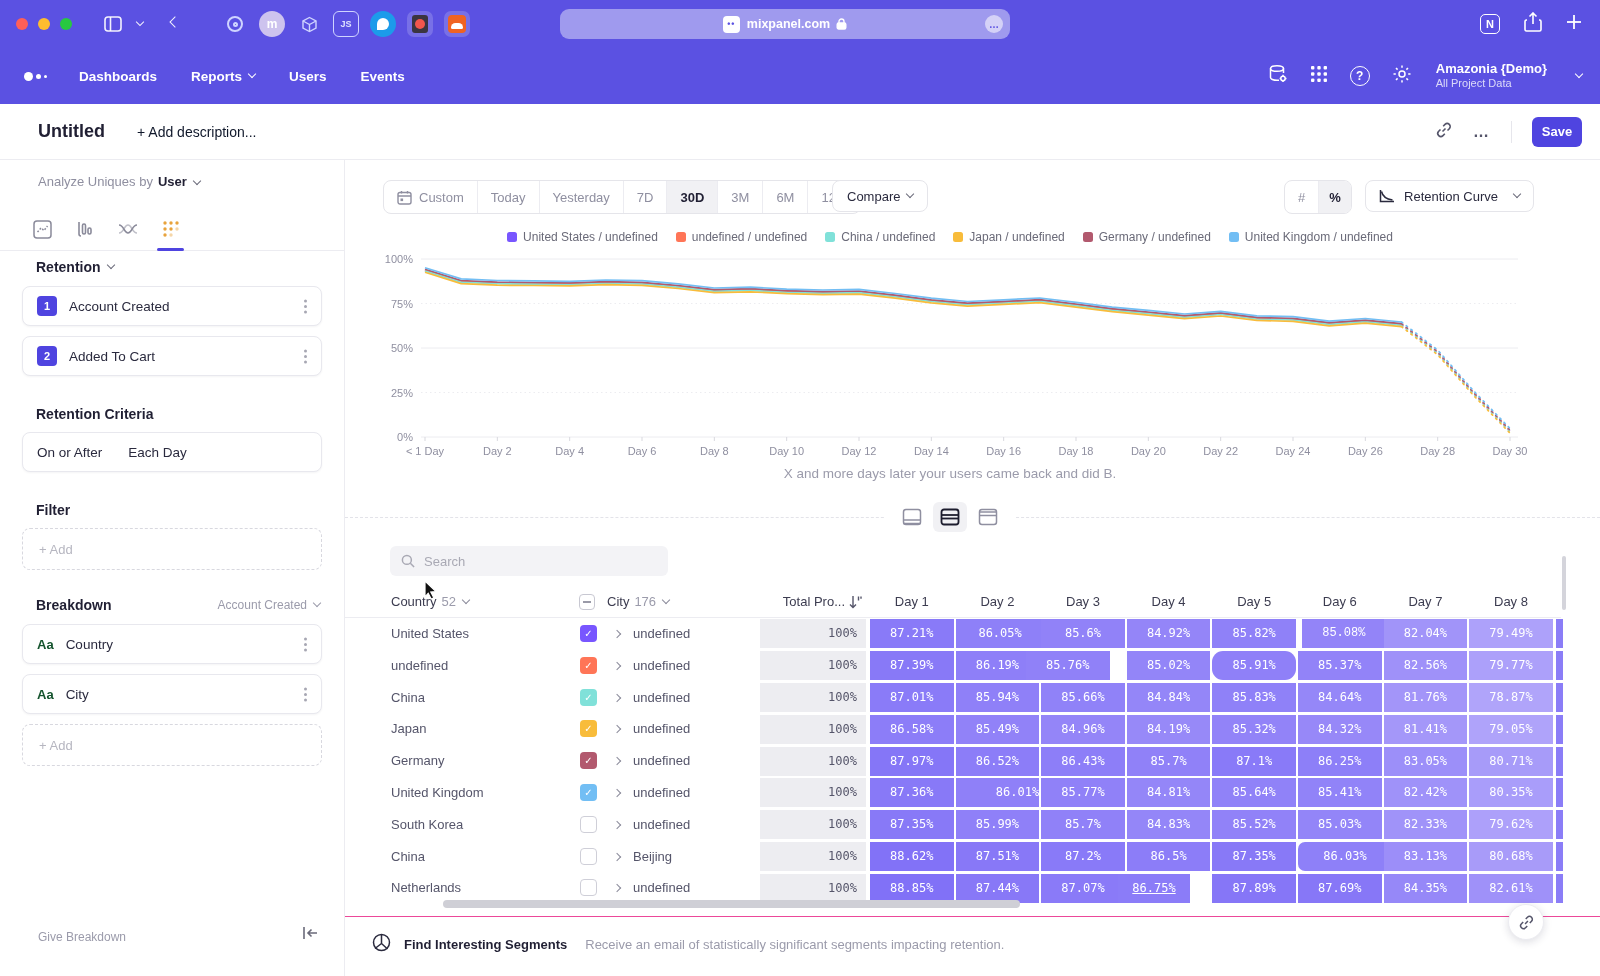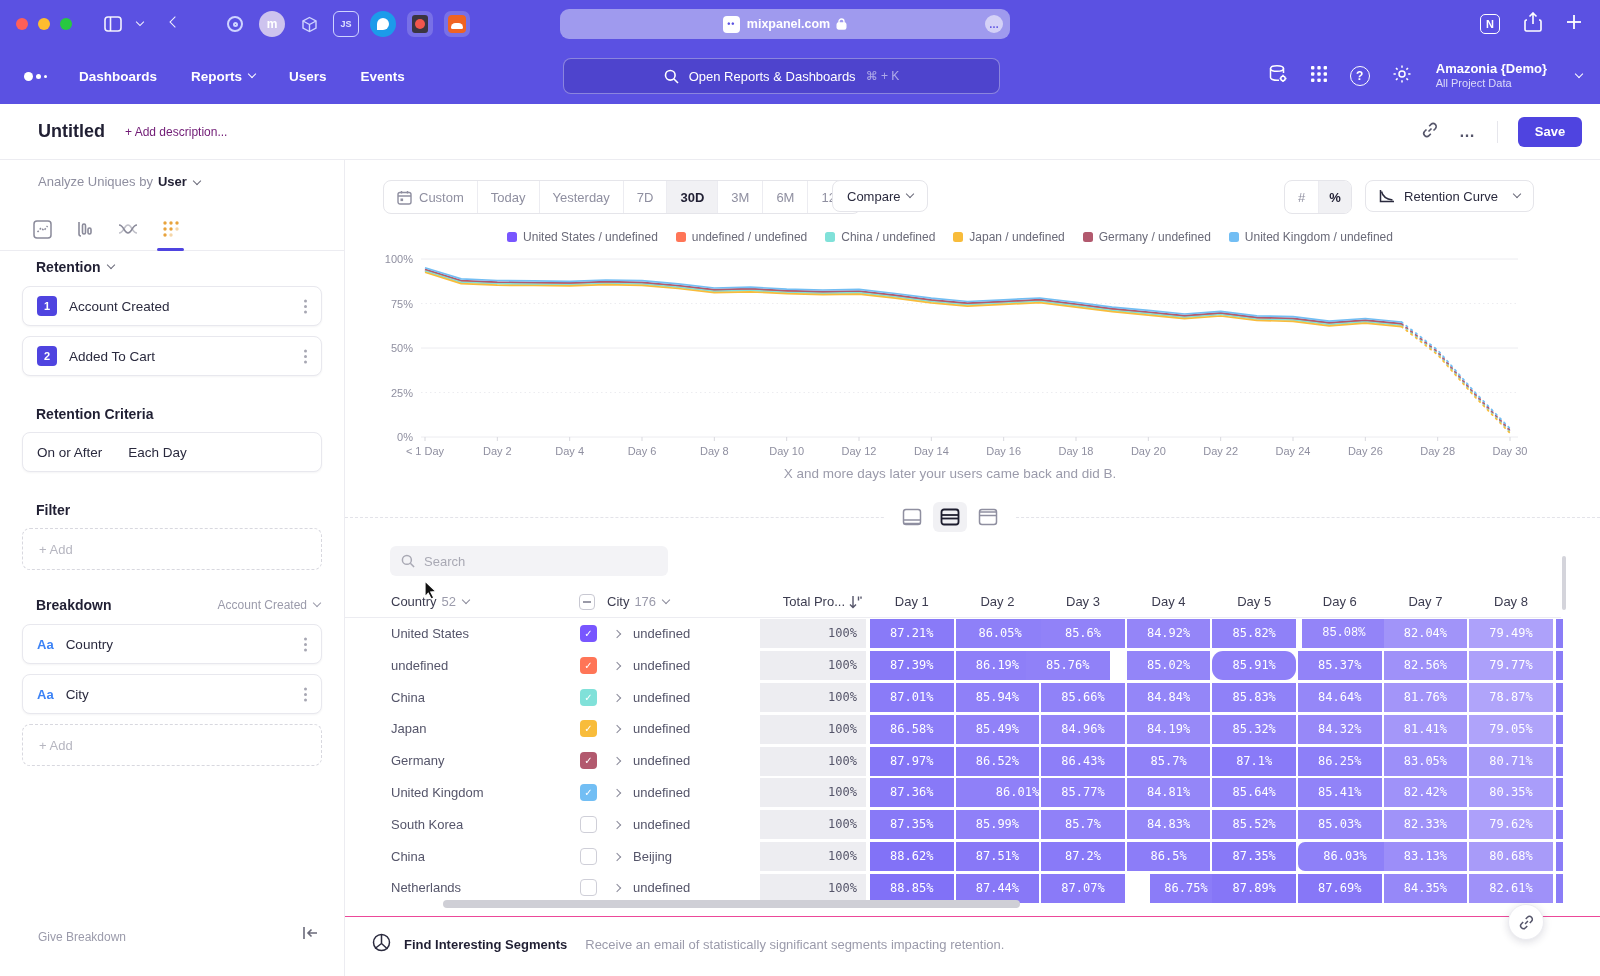--- a/index.html
+++ b/index.html
@@ -54,24 +54,24 @@
 
   
   .chev{width:6px;height:6px;border-right:1.6px solid currentColor;border-bottom:1.6px solid currentColor;
     display:inline-block;transform:rotate(45deg);margin-left:7px;position:relative;top:-2px}
   .chev.r{transform:rotate(-45deg)}
   .kebab{width:3px;height:3px;border-radius:50%;background:#a7a7b3;box-shadow:0 -5.5px 0 #a7a7b3,0 5.5px 0 #a7a7b3}
 
   
   .rhead{position:relative;height:56px;background:#fff;display:flex;align-items:center;border-bottom:1px solid #ececf1}
   .rtitle{font-size:18px;color:#201f33;font-weight:600;margin-left:38px}
-  .rdesc{font-size:12px;color:#701a75;margin-left:20px}
+  .rdesc{font-size:14px;color:#0f172a;margin-left:32px}
   .rhead-right{position:absolute;right:18px;display:flex;align-items:center;gap:20px;color:#5a5a6e}
   .vdiv{width:1px;height:22px;background:#e6e6ec}
-  .save-btn{width:64px;height:30px;background:#4f44e0;color:#fff;border:0;border-radius:6px;font-size:13px;font-weight:600;font-family:inherit;cursor:pointer}
+  .save-btn{width:50px;height:30px;background:#4f44e0;color:#fff;border:0;border-radius:6px;font-size:13px;font-weight:600;font-family:inherit;cursor:pointer}
 
   
   .content{display:flex;height:816px}
   aside{position:relative;width:345px;border-right:1px solid #ececf1;background:#fff;flex:0 0 345px}
   main{position:relative;flex:1}
 
   
   .sb-analyze{position:absolute;top:14px;left:38px;font-size:13px;color:#8f8fa0}
   .sb-analyze b{color:#201f33;font-weight:600;margin-left:5px}
   .sb-analyze .chev{color:#6a6a7a}
@@ -80,21 +80,21 @@
   .tab-underline{position:absolute;left:157px;top:40px;width:27px;height:3px;border-radius:2px;background:#4f44e0}
   .sb-h{font-size:14px;color:#201f33;font-weight:600}
   .sb-retention{position:absolute;top:99px;left:36px;display:flex;align-items:center}
   .sb-retention .chev{color:#6a6a7a}
   .card{position:absolute;left:22px;width:300px;height:40px;background:#fff;border:1px solid #e8e8ee;border-radius:8px;
     box-shadow:0 1px 2px rgba(30,30,60,.05);display:flex;align-items:center;padding:0 14px;cursor:pointer}
   .badge{width:20px;height:20px;border-radius:4px;background:#4f44e0;color:#fff;font-size:11px;font-weight:bold;
     display:flex;align-items:center;justify-content:center;margin-right:12px}
   .card .lbl{font-size:13.5px;color:#2a2a3e}
   .card .kebab{margin-left:auto}
-  .aa{color:#3b82f6;font-size:13px;font-weight:bold;margin-right:12px}
+  .aa{color:#14532d;font-size:13px;font-weight:bold;margin-right:12px}
   .dash-add{position:absolute;left:22px;width:300px;height:42px;border:1px dashed #d8d8df;border-radius:8px;
     display:flex;align-items:center;padding:0 16px;color:#b6b6c0;font-size:13px;cursor:pointer}
   .sb-bd-head{position:absolute;top:437px;left:36px;right:24px;display:flex;align-items:center}
   .sb-bd-head .ev{margin-left:auto;font-size:12px;color:#9b9bab;display:flex;align-items:center;cursor:pointer}
   .sb-feedback{position:absolute;top:770px;left:38px;font-size:12px;color:#9b9bab;cursor:pointer}
   .sb-collapse{position:absolute;top:766px;right:26px;color:#6a6a7a;cursor:pointer}
 
   
   .ctrl-row{position:absolute;top:20px;left:38px;right:0;height:34px}
   #range-group{position:absolute;left:0;top:0;display:flex;border:1px solid #e5e5ea;border-radius:8px;overflow:hidden;background:#fff}
@@ -244,28 +244,20 @@
         <span>Reports</span>
         <span class="chev"></span>
       </div>
       <div class="nav-link">
         <span>Users</span>
       </div>
       <div class="nav-link">
         <span>Events</span>
       </div>
     </div>
-  <div class="nav-search">
-    <svg width="15" height="15" viewBox="0 0 15 15" fill="none" stroke="#fff" stroke-width="1.6">
-        <circle cx="6.3" cy="6.3" r="4.8"></circle>
-        <line x1="10" y1="10" x2="14" y2="14"></line>
-      </svg>
-    <span>Open Reports &amp; Dashboards</span>
-    <span class="hint">⌘ + K</span>
-  </div>
   <div class="nav-right">
     <span>
       <svg width="20" height="20" viewBox="0 0 20 20" fill="none" stroke="#fff" stroke-width="1.5">
           <ellipse cx="9" cy="4.5" rx="6.5" ry="2.8"></ellipse>
           <path d="M2.5 4.5v9c0 1.5 2.9 2.8 6.5 2.8.7 0 1.4-.05 2-.14M15.5 4.5V9"></path>
           <circle cx="15" cy="14.5" r="2.2"></circle>
           <path d="M15 10.8v1.2M15 16.9v1.2M11.6 14.5h1.2M17.3 14.5h1.2"></path>
         </svg>
     </span>
     <span>
@@ -749,21 +741,21 @@
         </div>
         <div class="trow">
           <div class="c-country">Netherlands</div>
           <div class="c-check off"></div>
           <span class="chev r c-chev" style="margin-left: 0px;"></span>
           <div class="c-city">undefined</div>
           <div class="c-total mono">100%</div>
           <div class="cell mono" style="left: 525px; width: 83.6px; background: rgb(129, 113, 247);">88.85%</div>
           <div class="cell mono" style="left: 610.6px; width: 83.6px; background: rgb(136, 120, 247);">87.44%</div>
           <div class="cell mono" style="left: 696.2px; width: 83.6px; background: rgb(138, 122, 248);">87.07%</div>
-          <div class="cell mono" style="left: 805px; width: 72px; background: rgb(139, 124, 248);">86.75%</div>
+          <div class="cell mono" style="left: 773px; width: 72px; background: rgb(139, 124, 248); text-decoration: underline;">86.75%</div>
           <div class="cell mono" style="left: 867.4px; width: 83.6px; background: rgb(134, 118, 247);">87.89%</div>
           <div class="cell mono" style="left: 953px; width: 83.6px; background: rgb(135, 119, 247);">87.69%</div>
           <div class="cell mono" style="left: 1038.6px; width: 83.6px; background: rgb(150, 136, 248);">84.35%</div>
           <div class="cell mono" style="left: 1124.2px; width: 83.6px; background: rgb(159, 145, 249);">82.61%</div>
           <div class="sliver"></div>
         </div>
       </div>
 
     <div class="hscroll"></div>
     <div class="vscroll"></div>

